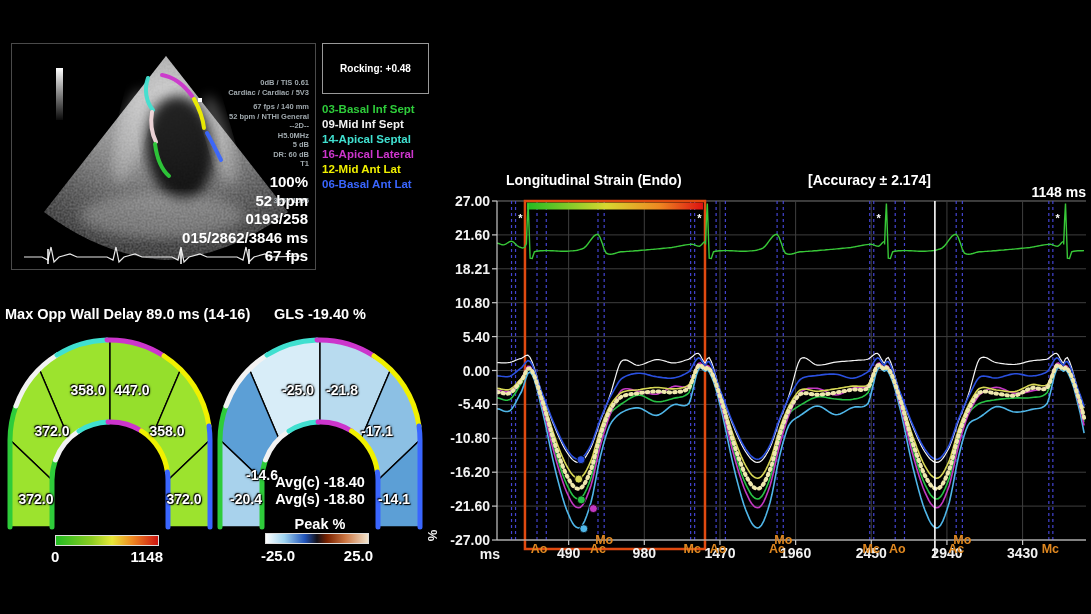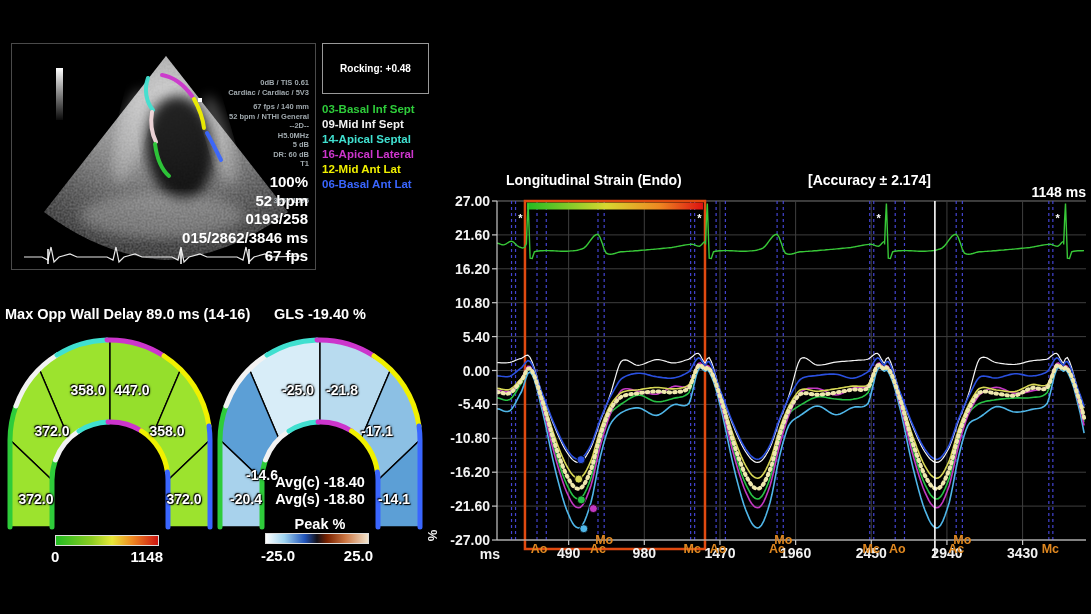--- a/index.html
+++ b/index.html
@@ -294,21 +294,21 @@
         <line x1="592.592" y1="380" x2="592.592" y2="385" stroke="#c8c8c8" stroke-width="1.2"></line>
       </svg>
     <div id="chart-title" class="abs">Longitudinal Strain (Endo)</div>
     <div id="chart-accuracy" class="abs">[Accuracy ± 2.174]</div>
     <div id="chart-cycle" class="abs">1148 ms</div>
     <div id="xaxis-unit" class="abs">ms</div>
     <div id="yaxis-unit" class="abs">%</div>
     <div id="chart-labels">
         <div class="tick-y" style="top: 192.994px;">27.00</div>
         <div class="tick-y" style="top: 226.895px;">21.60</div>
-        <div class="tick-y" style="top: 260.796px;">16.20</div>
+        <div class="tick-y" style="top: 260.796px;">18.21</div>
         <div class="tick-y" style="top: 294.698px;">10.80</div>
         <div class="tick-y" style="top: 328.599px;">5.40</div>
         <div class="tick-y" style="top: 362.5px;">0.00</div>
         <div class="tick-y" style="top: 396.401px;">-5.40</div>
         <div class="tick-y" style="top: 430.302px;">-10.80</div>
         <div class="tick-y" style="top: 464.204px;">-16.20</div>
         <div class="tick-y" style="top: 498.105px;">-21.60</div>
         <div class="tick-y" style="top: 532.006px;">-27.00</div>
         <div class="tick-x" style="left: 538.656px;">490</div>
         <div class="tick-x" style="left: 614.312px;">980</div>

